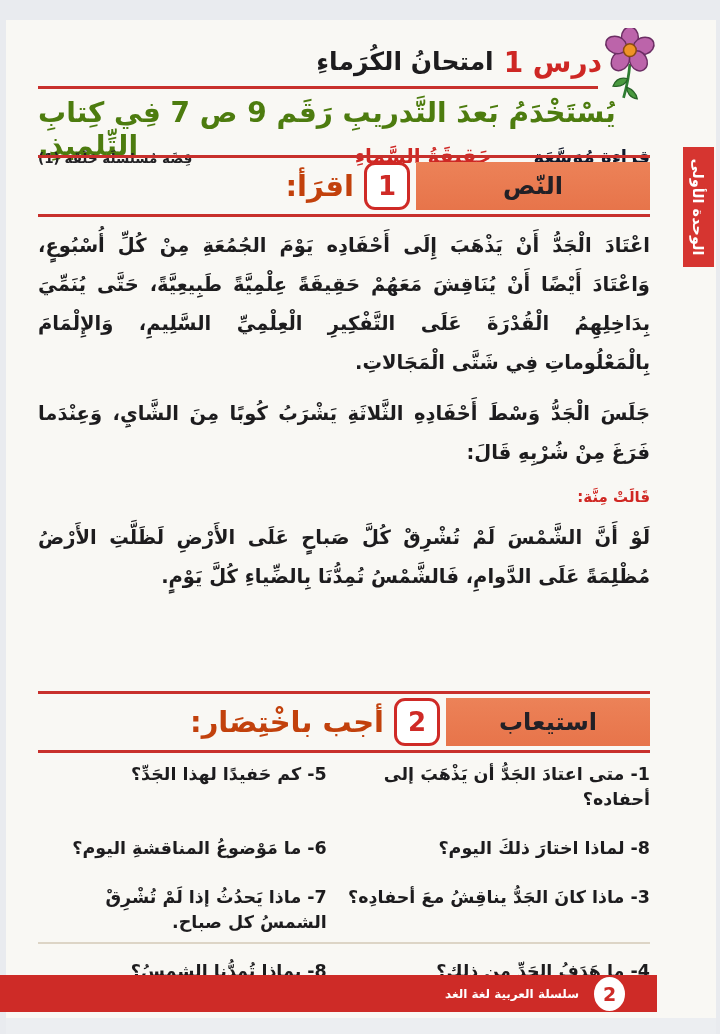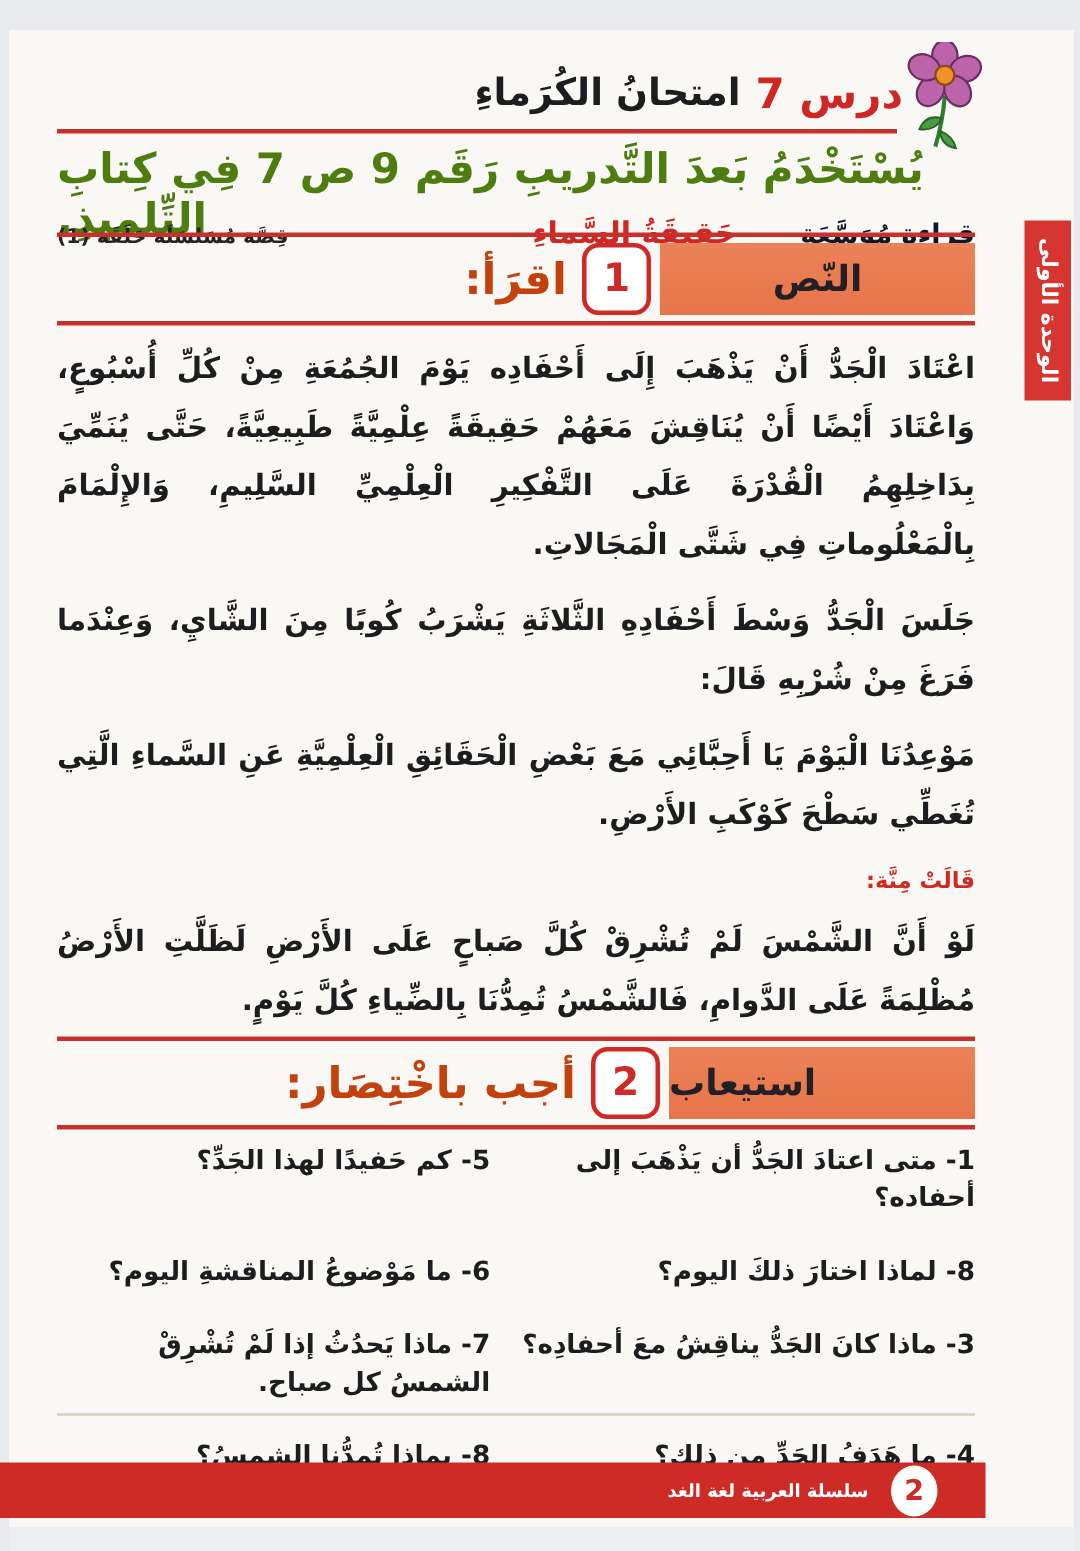--- a/index.html
+++ b/index.html
@@ -46,22 +46,22 @@
     left:38px;width:612px;
     border-top:3px solid #c8302c;border-bottom:3px solid #c8302c;
     padding:4px 0;direction:rtl;display:flex;align-items:center;gap:6px;
   }
   .section-row.s1{top:155px;}
   .section-row.s2{top:691px;}
   .section-bar{
     height:48px;background:linear-gradient(180deg,#ec8258 0%,#e7744a 100%);
     display:flex;align-items:center;justify-content:center;
   }
-  .s1 .section-bar{width:210px;}
-  .s2 .section-bar{width:204px;justify-content:flex-end;}
+  .s1 .section-bar{width:234px;}
+  .s2 .section-bar{width:204px;}
   .section-name{color:#222026;font-size:24px;font-weight:bold;}
   .section-numbox{
     width:40px;height:42px;background:#fff;border:3.5px solid #cf2a26;border-radius:11px;
     display:flex;align-items:center;justify-content:center;flex:0 0 auto;
     color:#cf2a26;font-size:26px;font-weight:bold;
   }
   .section-label{color:#c2410c;font-size:29px;font-weight:bold;white-space:nowrap;margin-right:4px;}
 
   
   .text-block{
@@ -129,21 +129,21 @@
   <path d="M25 56 C30 58 34 62 35 67 C28 66 25 61 25 56 Z" fill="#4a9a3f" stroke="#276327" stroke-width="1.2"></path>
   <g stroke="#6b2e63" stroke-width="1.4" fill="#bc64aa">
     <ellipse cx="28" cy="9" rx="8" ry="10"></ellipse>
     <ellipse cx="41" cy="17" rx="8" ry="10" transform="rotate(70 41 17)"></ellipse>
     <ellipse cx="36" cy="31" rx="8" ry="10" transform="rotate(150 36 31)"></ellipse>
     <ellipse cx="19" cy="31" rx="8" ry="10" transform="rotate(215 19 31)"></ellipse>
     <ellipse cx="15" cy="16" rx="8" ry="10" transform="rotate(290 15 16)"></ellipse>
   </g>
   <circle cx="28" cy="21" r="6" fill="#ef9326" stroke="#8a4a12" stroke-width="1.4"></circle>
 </svg>
-<div class="abs lesson-label">درس 7</div>
+<div class="abs lesson-label">درس 1</div>
 <div class="abs page-title">امتحانُ الكُرَماءِ</div>
 <div class="abs hrule hrule-top"></div>
 
 <div class="abs instruction">يُسْتَخْدَمُ بَعدَ التَّدريبِ رَقَم 9 ص 7 فِي كِتابِ التِّلميذِ.</div>
 
 <div class="abs meta-row">
   <span class="reading-type">قِراءة مُوَسَّعَة</span>
   <span class="reading-title">حَقيقَةُ السَّماءِ</span>
   <span class="serial-note">قِصَّة مُسَلسَلَة حَلَقَة (1)</span>
 </div>
@@ -152,21 +152,20 @@
   <div class="section-bar">
     <span class="section-name">النّص</span>
   </div>
   <div class="section-numbox">1</div>
   <span class="section-label">اقرَأ:</span>
 </div>
 
 <div class="abs text-block">
   <p>اعْتَادَ الْجَدُّ أَنْ يَذْهَبَ إِلَى أَحْفَادِه يَوْمَ الجُمُعَةِ مِنْ كُلِّ أُسْبُوعٍ، وَاعْتَادَ أَيْضًا أَنْ يُنَاقِشَ مَعَهُمْ حَقِيقَةً عِلْمِيَّةً طَبِيعِيَّةً، حَتَّى يُنَمِّيَ بِدَاخِلِهِمُ الْقُدْرَةَ عَلَى التَّفْكِيرِ الْعِلْمِيِّ السَّلِيمِ، وَالإِلْمَامَ بِالْمَعْلُوماتِ فِي شَتَّى الْمَجَالاتِ.</p>
   <p>جَلَسَ الْجَدُّ وَسْطَ أَحْفَادِهِ الثَّلاثَةِ يَشْرَبُ كُوبًا مِنَ الشَّايِ، وَعِنْدَما فَرَغَ مِنْ شُرْبِهِ قَالَ:</p>
-  <p>مَوْعِدُنَا الْيَوْمَ يَا أَحِبَّائِي مَعَ بَعْضِ الْحَقَائِقِ الْعِلْمِيَّةِ عَنِ السَّماءِ الَّتِي تُغَطِّي سَطْحَ كَوْكَبِ الأَرْضِ.</p>
   <div class="speaker-line">قَالَتْ مِنَّة:</div>
   <p>لَوْ أَنَّ الشَّمْسَ لَمْ تُشْرِقْ كُلَّ صَباحٍ عَلَى الأَرْضِ لَظَلَّتِ الأَرْضُ مُظْلِمَةً عَلَى الدَّوامِ، فَالشَّمْسُ تُمِدُّنَا بِالضِّياءِ كُلَّ يَوْمٍ.</p>
 </div>
 
 <div class="abs section-row s2">
   <div class="section-bar">
     <span class="section-name">استيعاب</span>
   </div>
   <div class="section-numbox">2</div>
   <span class="section-label">أجب باخْتِصَار:</span>

